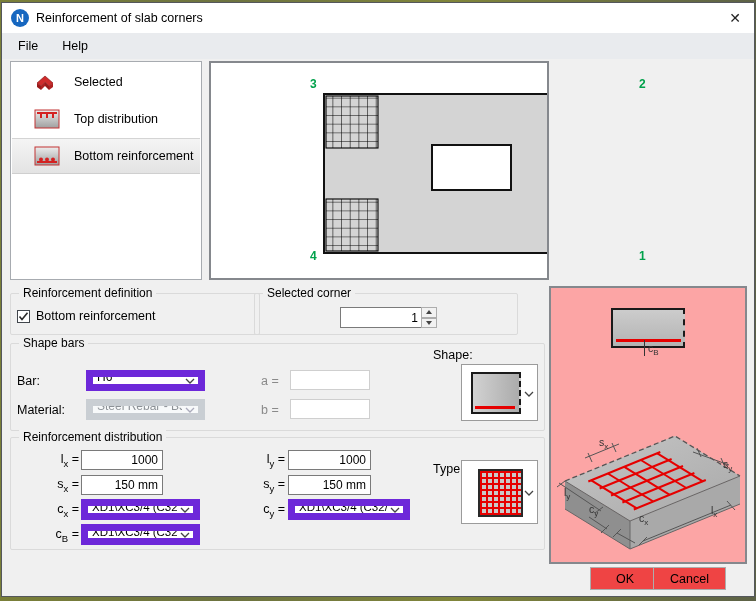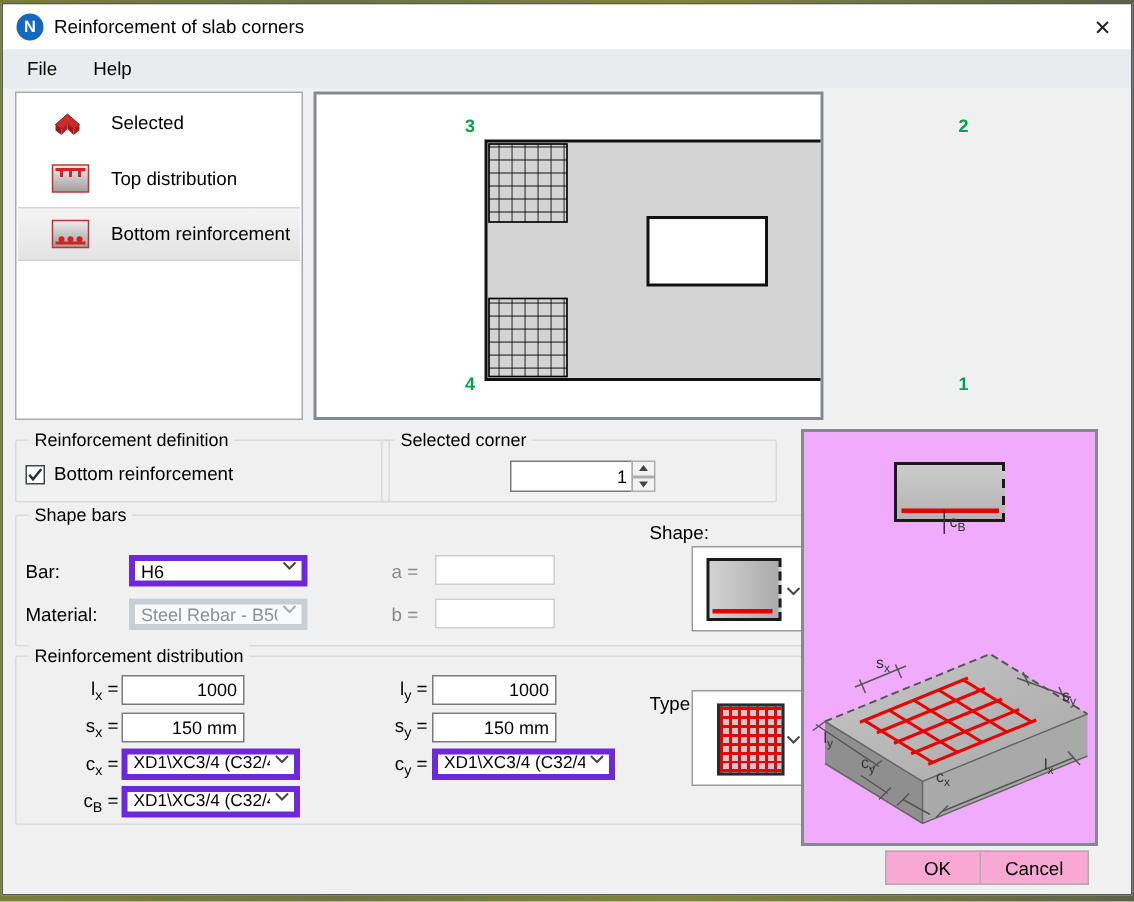--- a/index.html
+++ b/index.html
@@ -58,22 +58,22 @@
   }
   
   .checkbox { position:absolute; width:13px; height:13px; background:#fff; border:1px solid #41464c; }
   .cb-label { position:absolute; font-size:12.5px; }
   .textinput {
     position:absolute; height:20px; border:1px solid #7a7a7a; background:#fff;
     font-family:"Liberation Sans",sans-serif; font-size:12px; text-align:right; padding:0 4px;
   }
   .textinput:disabled,.textinput.disabled { border-color:#cfcfcf; background:#fff; color:#777; }
   .combo {
-    position:absolute; height:21px; background:#fff; border:4px solid #6d28d9;
-    display:flex; align-items:flex-start; overflow:hidden;
+    position:absolute; height:21px; background:#fff; border:7px solid #6d28d9;
+    display:flex; align-items:flex-end; overflow:hidden;
   }
   .combo .combo-text {
     flex:1; padding-left:4px; font-size:11.5px; white-space:nowrap; overflow:hidden;
   }
   .combo .chev { flex:0 0 16px; display:flex; justify-content:center; }
   .combo.disabled { border-color:#c9ced3; background:#f7f9fa; }
   .combo.disabled .combo-text { color:#8c9196; }
   .spinner { position:absolute; display:flex; }
   .spinner input {
     width:82px; height:21px; border:1px solid #7a7a7a; text-align:right; padding:0 3px;
@@ -102,37 +102,37 @@
   .shape-img .redline { position:absolute; left:2px; right:4px; bottom:3px; height:3px; background:#e60000; }
   .type-img {
     position:absolute; left:16px; top:8px; width:45px; height:48px;
     background-color:#c9c9c9; border:2px solid #2a2a2a;
     background-image:
       repeating-linear-gradient(0deg,#e60000 0 2px,transparent 2px 6px),
       repeating-linear-gradient(90deg,#e60000 0 2px,transparent 2px 6px);
   }
   
   .rpanel {
-    position:absolute; left:532px; top:283px; width:198px; height:278px;
-    background:#f0abfc; border:2px solid #85888d;
+    position:absolute; left:547px; top:283px; width:198px; height:278px;
+    background:#fca5a5; border:2px solid #85888d;
   }
   .xsec {
     position:absolute; left:60px; top:20px; width:74px; height:40px;
     background:linear-gradient(180deg,#cicfd4,#b6b6b6);
     background:linear-gradient(180deg,#cccccc,#b3b3b3);
     border-left:2px solid #1a1a1a; border-top:2px solid #1a1a1a;
     border-bottom:2px solid #1a1a1a; border-right:2px dashed #1a1a1a;
   }
   .xsec .redline { position:absolute; left:3px; right:2px; bottom:4px; height:3px; background:#e60000; }
   .cb-ann-line { position:absolute; left:93px; top:52px; width:1px; height:16px; background:#333; }
   .ann-label { position:absolute; font-size:10.5px; color:#333; }
   .ann-label sub { font-size:8px; }
   
   .btn {
-    position:absolute; height:23px; background:#f9a8d4; border:1px solid #adadad;
+    position:absolute; height:23px; background:#ef4444; border:1px solid #adadad;
     font-family:"Liberation Sans",sans-serif; font-size:12.5px;
     display:flex; align-items:center; justify-content:center; cursor:pointer;
   }
 </style>
 </head>
 <body>
 
 <div class="dialog">
 
   <div class="titlebar">

